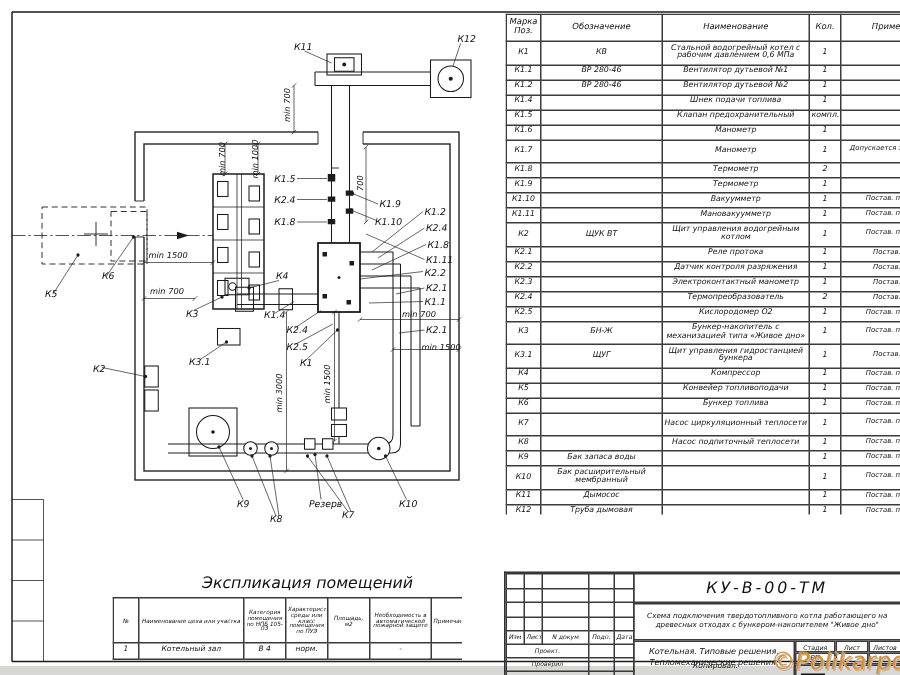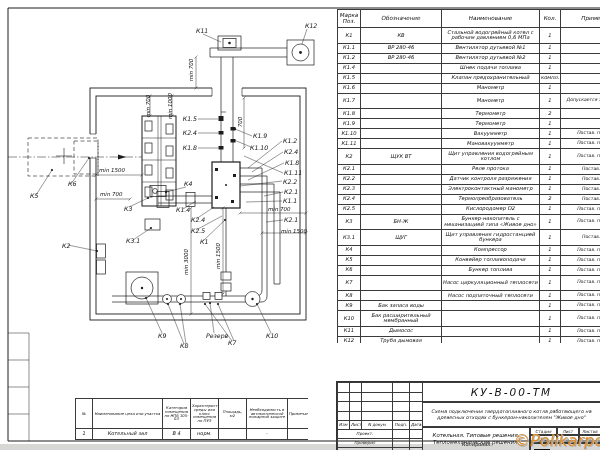--- a/index.html
+++ b/index.html
@@ -449,20 +449,21 @@
             <td>К12</td>
             <td>Труба дымовая</td>
             <td></td>
             <td>1</td>
             <td>Постав. по соглас.</td>
           </tr>
         </tbody>
     </table>
   </div>
 
+  <div id="room-title">Экспликация помещений</div>
   <div id="room-wrap">
     <table id="room-table">
       <colgroup>
           <col style="width:17px">
           <col style="width:70px">
           <col style="width:28px">
                 <col style="width:28px">
           <col style="width:28px">
           <col style="width:41px">
                 <col style="width:21px">

